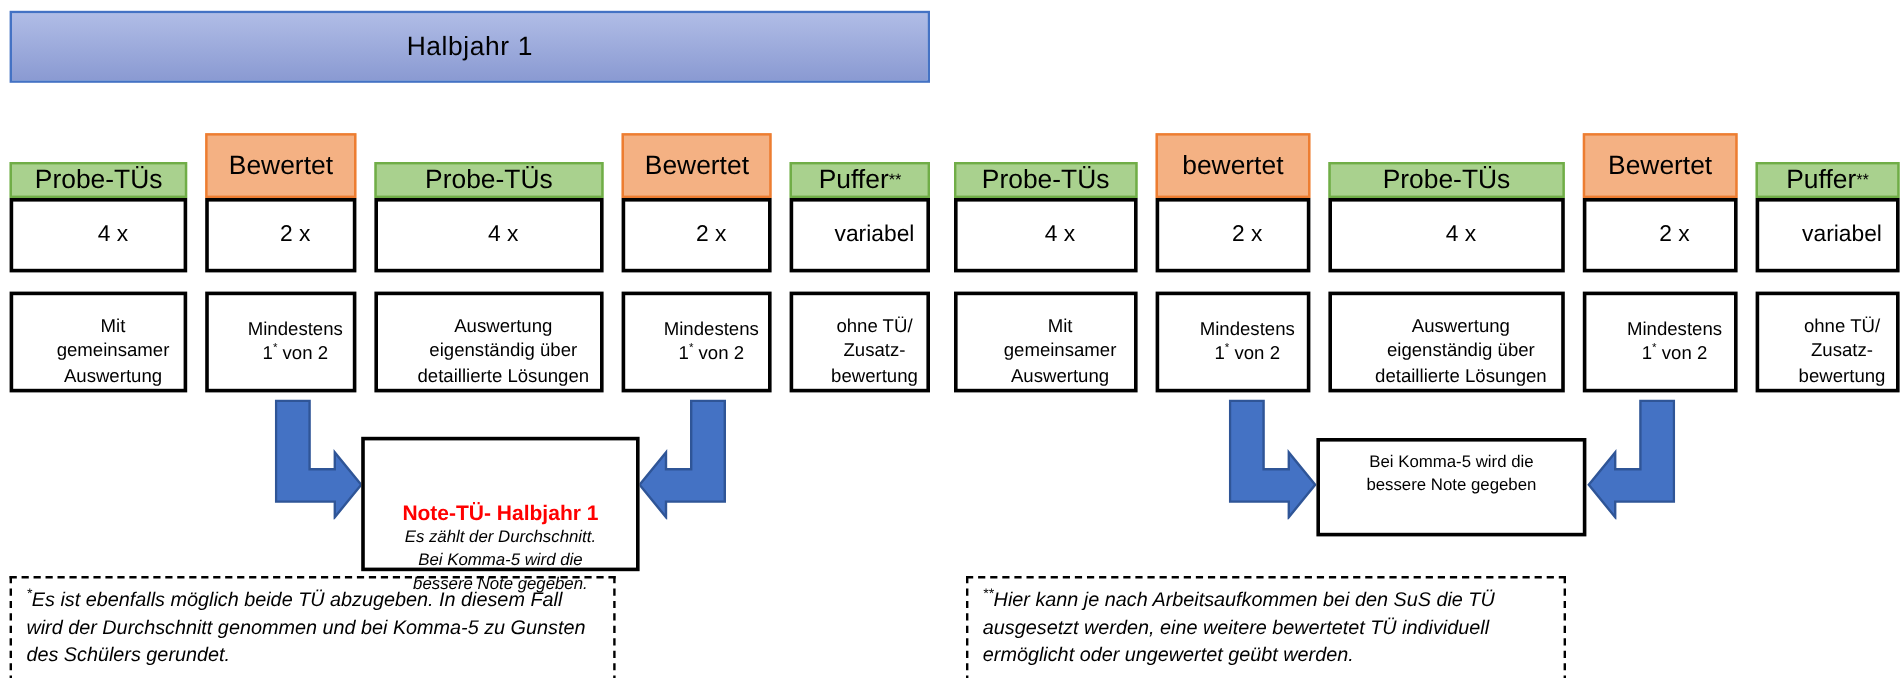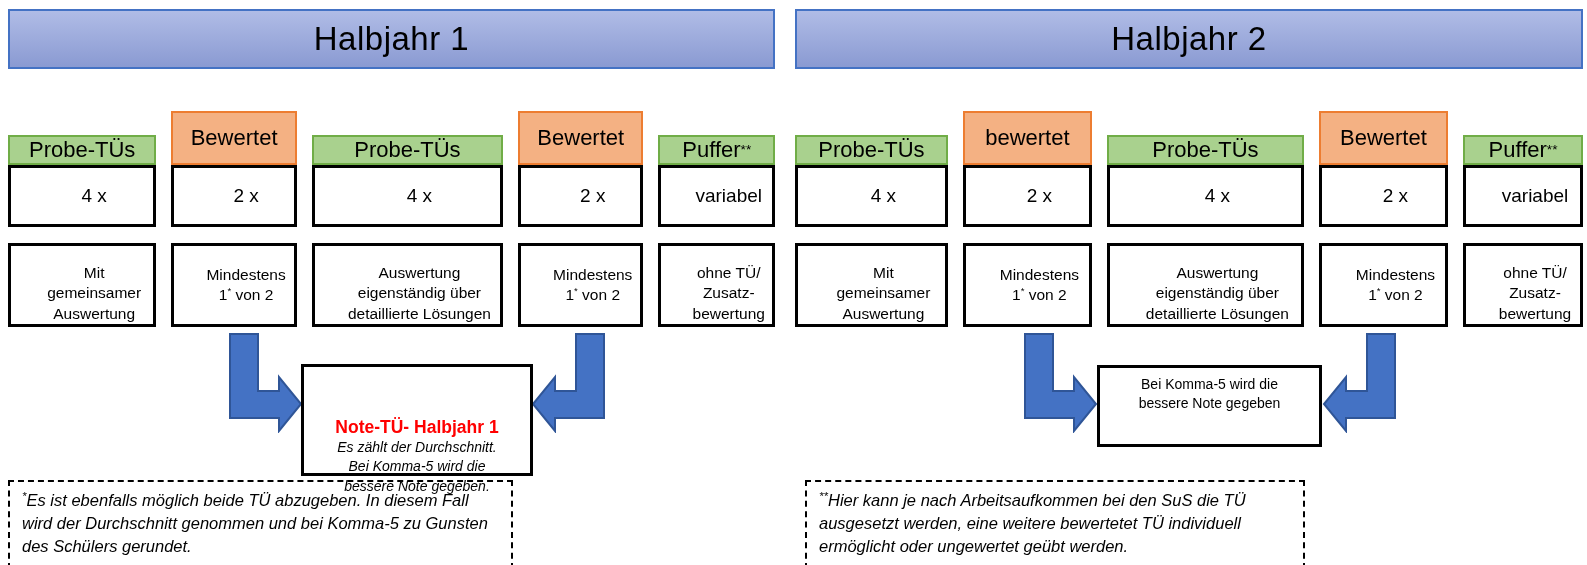--- a/index.html
+++ b/index.html
@@ -22,21 +22,21 @@
 
   .half{position:absolute;top:9px;height:552px;}
   .half-1{left:8px;width:767px;}
   .half-2{left:795px;width:788px;}
 
   .sem-header{
     position:absolute;top:0;left:0;right:0;height:60px;
     border:2px solid var(--blue-border);
     background:linear-gradient(180deg,var(--blue-top) 0%,var(--blue-bottom) 100%);
     display:flex;align-items:center;justify-content:center;
-    font-size:33px;letter-spacing:.5px;
+    font-size:22px;letter-spacing:.5px;
   }
 
   .row{position:absolute;left:0;right:0;display:grid;
     grid-template-columns:149fr 126fr 192fr 126fr 117fr;column-gap:15px;}
   .row.labels{top:78px;height:63px;}
   .row.counts{top:156px;height:62px;}
   .row.descs{top:234px;height:79px;}
 
   .tag{display:flex;align-items:center;justify-content:center;
     font-size:22px;border:2px solid;}
@@ -140,21 +140,20 @@
 Bei Komma-5 wird die
 bessere Note gegeben.</div>
   </div>
 
   <div class="footnote"><sup>*</sup><span class="pre">Es ist ebenfalls möglich beide TÜ abzugeben. In diesem Fall
 wird der Durchschnitt genommen und bei Komma-5 zu Gunsten
 des Schülers gerundet.</span></div>
 </section>
 
 <section class="half half-2">
-  <div class="sem-header">Halbjahr 2</div>
 
   <div class="row labels">
     <div class="tag green">
         <span>Probe-TÜs</span>
       </div>
     <div class="tag orange">
         <span>bewertet</span>
       </div>
     <div class="tag green">
         <span>Probe-TÜs</span>

